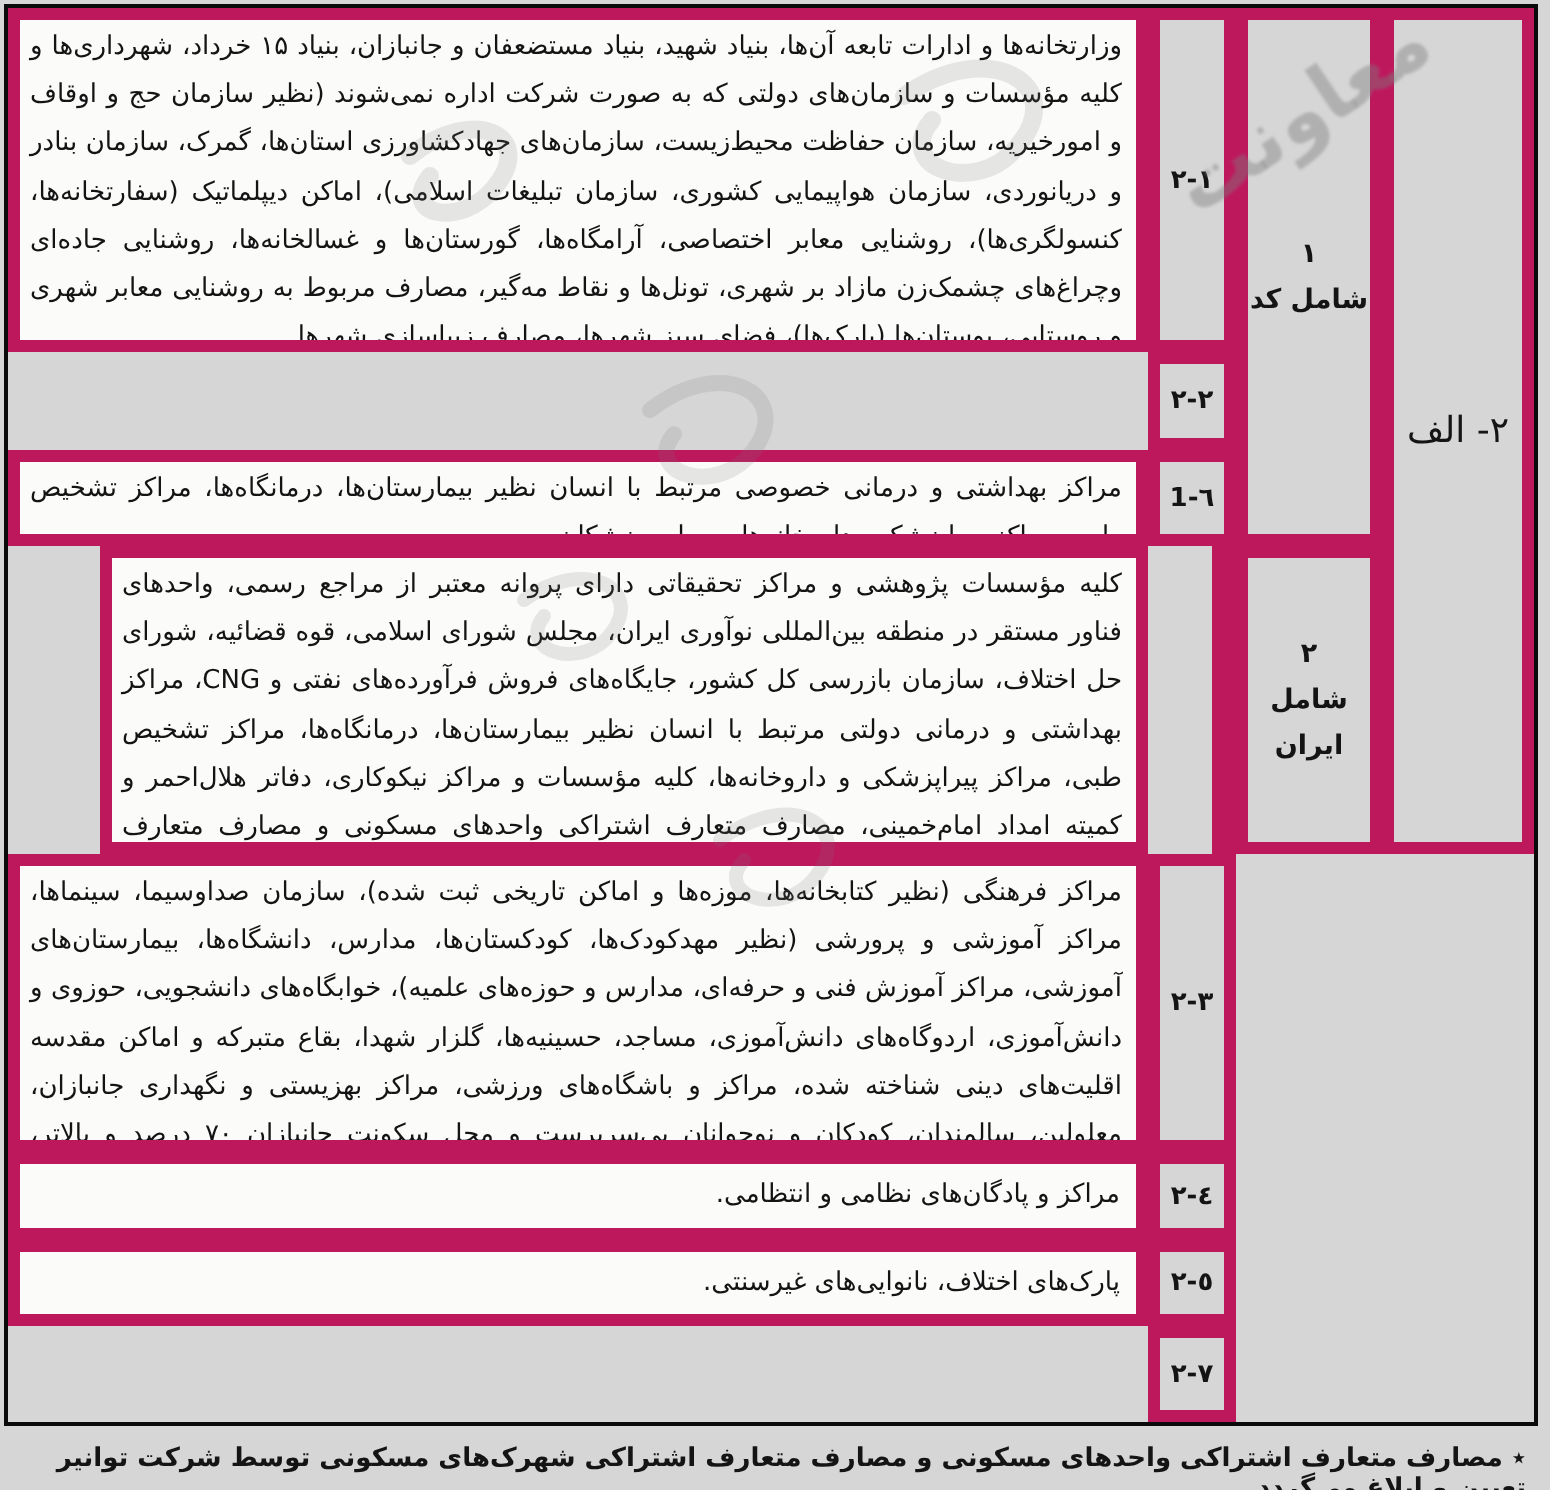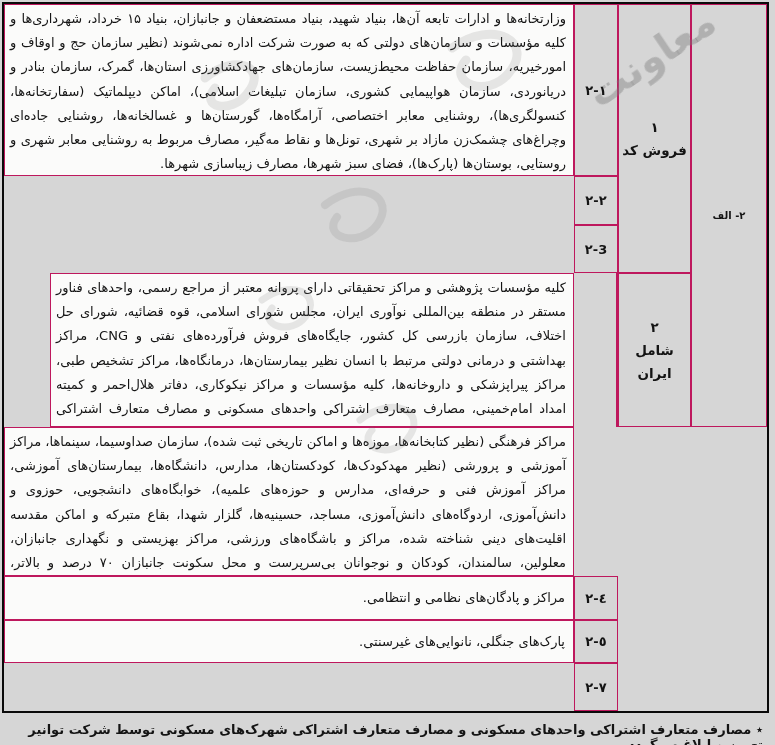--- a/index.html
+++ b/index.html
@@ -13,21 +13,21 @@
 
   
   .tbl{
     position:absolute;top:2px;left:2px;width:767px;height:711px;
     box-sizing:border-box;border:2.5px solid #0a0a0a;background:#d6d6d6;
     display:grid;direction:rtl;
     grid-template-columns:76px 73px 44px auto;
     grid-template-rows:172px 49px 48px 154px 149px 44px 43px auto;
     z-index:1;
   }
-  .c{border:1px solid #be185d;box-sizing:border-box;overflow:hidden;position:relative;z-index:2;}
+  .c{border:6px solid #be185d;box-sizing:border-box;overflow:hidden;position:relative;z-index:2;}
   .desc{
     background:#fbfbfa;
     padding:2px 7px 2px 5px;
     font-size:13px;line-height:24.2px;
     text-align:justify;
   }
   .single{
     display:flex;align-items:center;
     text-align:center;padding:12px 8px;line-height:18px;
   }
@@ -36,21 +36,21 @@
     font-weight:700;font-size:13px;
     direction:ltr;unicode-bidi:isolate;
     background:transparent;
   }
   .grp{
     display:flex;flex-direction:column;align-items:center;justify-content:center;
     font-weight:700;font-size:13.5px;line-height:23px;
   }
   .sec{
     display:flex;align-items:center;justify-content:center;
-    font-weight:700;font-size:10px;
+    font-weight:400;font-size:18px;
   }
   .sec-alef{grid-column:1;grid-row:1/5;}
   .sec-b{grid-column:1/3;grid-row:5/9;}
   .grp1{grid-column:2;grid-row:1/4;}
   .grp2{grid-column:2;grid-row:4/5;}
   .col-code{grid-column:3;}
   .col-desc{grid-column:4;}
   .r1{grid-row:1;} .r2{grid-row:2;} .r3{grid-row:3;} .r4{grid-row:4;margin-left:46px;}
   .r5{grid-row:5;} .r6{grid-row:6;} .r7{grid-row:7;} .r8{grid-row:8;}
 
@@ -90,40 +90,42 @@
       <path d="M360,420 c34,-26 68,-8 48,18 c-16,22 -52,10 -36,-8" stroke-width="7"></path>
     </g>
   </svg>
 
   <div class="tbl">
 
     <div class="c sec sec-alef">۲- الف</div>
 
     <div class="c grp grp1">
       <div>۱</div>
-      <div>فروش کد</div>
+      <div>شامل کد</div>
       <div></div>
     </div>
     <div class="c grp grp2">
       <div>۲</div>
       <div>شامل</div>
       <div>ایران</div>
     </div>
 
     <div class="c code col-code r1">۲-۱</div>
     <div class="c code col-code r2">۲-۲</div>
-    <div class="c code col-code r3">۲-3</div>
+    <div class="c code col-code r3">1-٦</div>
     <div class="c code col-code r4">۲-۲</div>
+    <div class="c code col-code r5">۲-۳</div>
     <div class="c code col-code r6">۲-٤</div>
     <div class="c code col-code r7">۲-٥</div>
     <div class="c code col-code r8">۲-۷</div>
 
     <div class="c desc col-desc r1">وزارتخانه‌ها و ادارات تابعه آن‌ها، بنیاد شهید، بنیاد مستضعفان و جانبازان، بنیاد ۱۵ خرداد، شهرداری‌ها و کلیه مؤسسات و سازمان‌های دولتی که به صورت شرکت اداره نمی‌شوند (نظیر سازمان حج و اوقاف و امورخیریه، سازمان حفاظت محیط‌زیست، سازمان‌های جهادکشاورزی استان‌ها، گمرک، سازمان بنادر و دریانوردی، سازمان هواپیمایی کشوری، سازمان تبلیغات اسلامی)، اماکن دیپلماتیک (سفارتخانه‌ها، کنسولگری‌ها)، روشنایی معابر اختصاصی، آرامگاه‌ها، گورستان‌ها و غسالخانه‌ها، روشنایی جاده‌ای وچراغ‌های چشمک‌زن مازاد بر شهری، تونل‌ها و نقاط مه‌گیر، مصارف مربوط به روشنایی معابر شهری و روستایی، بوستان‌ها (پارک‌ها)، فضای سبز شهرها، مصارف زیباسازی شهرها.</div>
+    <div class="c desc col-desc r3">مراکز بهداشتی و درمانی خصوصی مرتبط با انسان نظیر بیمارستان‌ها، درمانگاه‌ها، مراکز تشخیص طبی، مراکز پیراپزشکی، داروخانه‌ها و مطب پزشکان.</div>
     <div class="c desc col-desc r4">کلیه مؤسسات پژوهشی و مراکز تحقیقاتی دارای پروانه معتبر از مراجع رسمی، واحدهای فناور مستقر در منطقه بین‌المللی نوآوری ایران، مجلس شورای اسلامی، قوه قضائیه، شورای حل اختلاف، سازمان بازرسی کل کشور، جایگاه‌های فروش فرآورده‌های نفتی و CNG، مراکز بهداشتی و درمانی دولتی مرتبط با انسان نظیر بیمارستان‌ها، درمانگاه‌ها، مراکز تشخیص طبی، مراکز پیراپزشکی و داروخانه‌ها، کلیه مؤسسات و مراکز نیکوکاری، دفاتر هلال‌احمر و کمیته امداد امام‌خمینی، مصارف متعارف اشتراکی واحدهای مسکونی و مصارف متعارف اشتراکی شهرک‌های مسکونی٭.</div>
     <div class="c desc col-desc r5">مراکز فرهنگی (نظیر کتابخانه‌ها، موزه‌ها و اماکن تاریخی ثبت شده)، سازمان صداوسیما، سینماها، مراکز آموزشی و پرورشی (نظیر مهدکودک‌ها، کودکستان‌ها، مدارس، دانشگاه‌ها، بیمارستان‌های آموزشی، مراکز آموزش فنی و حرفه‌ای، مدارس و حوزه‌های علمیه)، خوابگاه‌های دانشجویی، حوزوی و دانش‌آموزی، اردوگاه‌های دانش‌آموزی، مساجد، حسینیه‌ها، گلزار شهدا، بقاع متبرکه و اماکن مقدسه اقلیت‌های دینی شناخته شده، مراکز و باشگاه‌های ورزشی، مراکز بهزیستی و نگهداری جانبازان، معلولین، سالمندان، کودکان و نوجوانان بی‌سرپرست و محل سکونت جانبازان ۷۰ درصد و بالاتر، گرمابه‌ها.</div>
     <div class="c desc single col-desc r6">مراکز و پادگان‌های نظامی و انتظامی.</div>
-    <div class="c desc single col-desc r7">پارک‌های جنگلی، نانوایی‌های غیرسنتی.</div>
+    <div class="c desc single col-desc r7">پارک‌های اختلاف، نانوایی‌های غیرسنتی.</div>
 
   </div>
 
   <div class="footnote">٭ مصارف متعارف اشتراکی واحدهای مسکونی و مصارف متعارف اشتراکی شهرک‌های مسکونی توسط شرکت توانیر تعیین و ابلاغ می‌گردد.</div>
 
 </div>
 
 </body></html>

